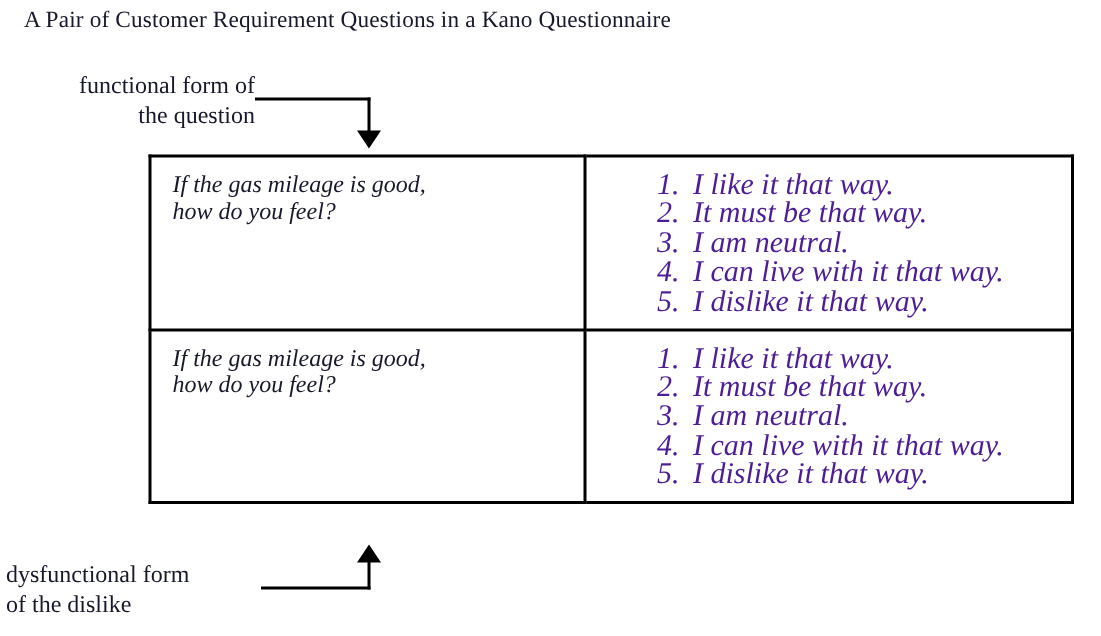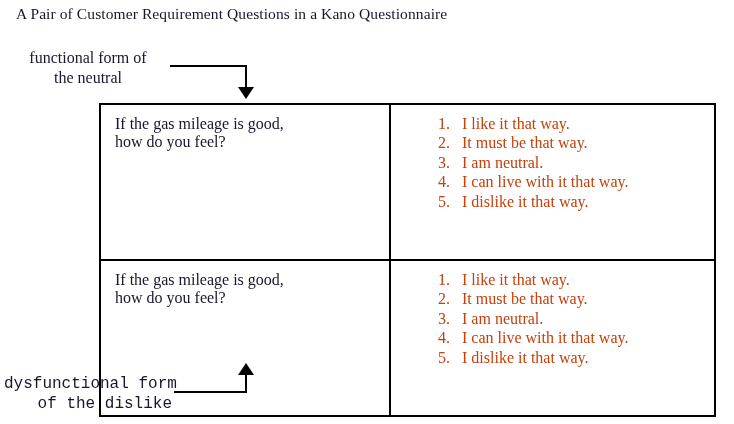--- a/index.html
+++ b/index.html
@@ -32,29 +32,28 @@
   .callout-label {
     position: absolute;
     font-size: 16px;
     line-height: 20px;
     color: #18182c;
     white-space: nowrap;
   }
   .callout-top {
     left: 6px;
     top: 48px;
-    text-align: center;
+    text-align: right;
     width: 164px;
   }
   .callout-bottom {
     left: 4px;
     top: 374px;
-    text-align: right;
+    text-align: left;
     width: 168px;
-    font-family: Liberation Mono, monospace;
   }
   .callout-label .line-2 {
     display: block;
   }
 
   
   .leader {
     position: absolute;
     background: #000000;
   }
@@ -102,23 +101,24 @@
     border-right: 8px solid transparent;
     border-bottom: 12px solid #000000;
   }
 
   
   .questionnaire-table {
     position: absolute;
     left: 99px;
     top: 103px;
     width: 611px;
-    height: 314px;
+    height: 233px;
     border-collapse: collapse;
     table-layout: fixed;
+    font-style: italic;
   }
   .questionnaire-table td {
     border: 2px solid #000000;
     vertical-align: top;
     padding: 0;
   }
   .col-question { width: 288px; }
   .col-answers  { width: 323px; }
 
   .question-text {
@@ -126,42 +126,42 @@
     line-height: 17.5px;
     padding: 10px 0 0 14px;
     color: #18182c;
   }
   .question-text .line-2 { display: block; }
 
   .answer-list {
     list-style: none;
     margin: 0;
     padding: 9px 0 0 0;
-    font-size: 16px;
+    font-size: 20px;
     line-height: 19.4px;
-    color: #c2410c;
+    color: #4c1d95;
   }
   .answer-list li {
     display: block;
     padding-left: 47px;
     white-space: nowrap;
   }
   .answer-list .num {
     display: inline-block;
     width: 24px;
   }
 </style>
 </head>
 <body>
 
 <div class="figure-title">A Pair of Customer Requirement Questions in a Kano Questionnaire</div>
 
 <div class="callout-label callout-top">
   <span>functional form of</span>
-  <span class="line-2">the neutral</span>
+  <span class="line-2">the question</span>
 </div>
 <div class="leader leader-top-h"></div>
 <div class="leader leader-top-v"></div>
 <div class="arrow-head-down"></div>
 
 <table class="questionnaire-table">
   <tbody>
     <tr>
       <td class="col-question">
         <div class="question-text">

